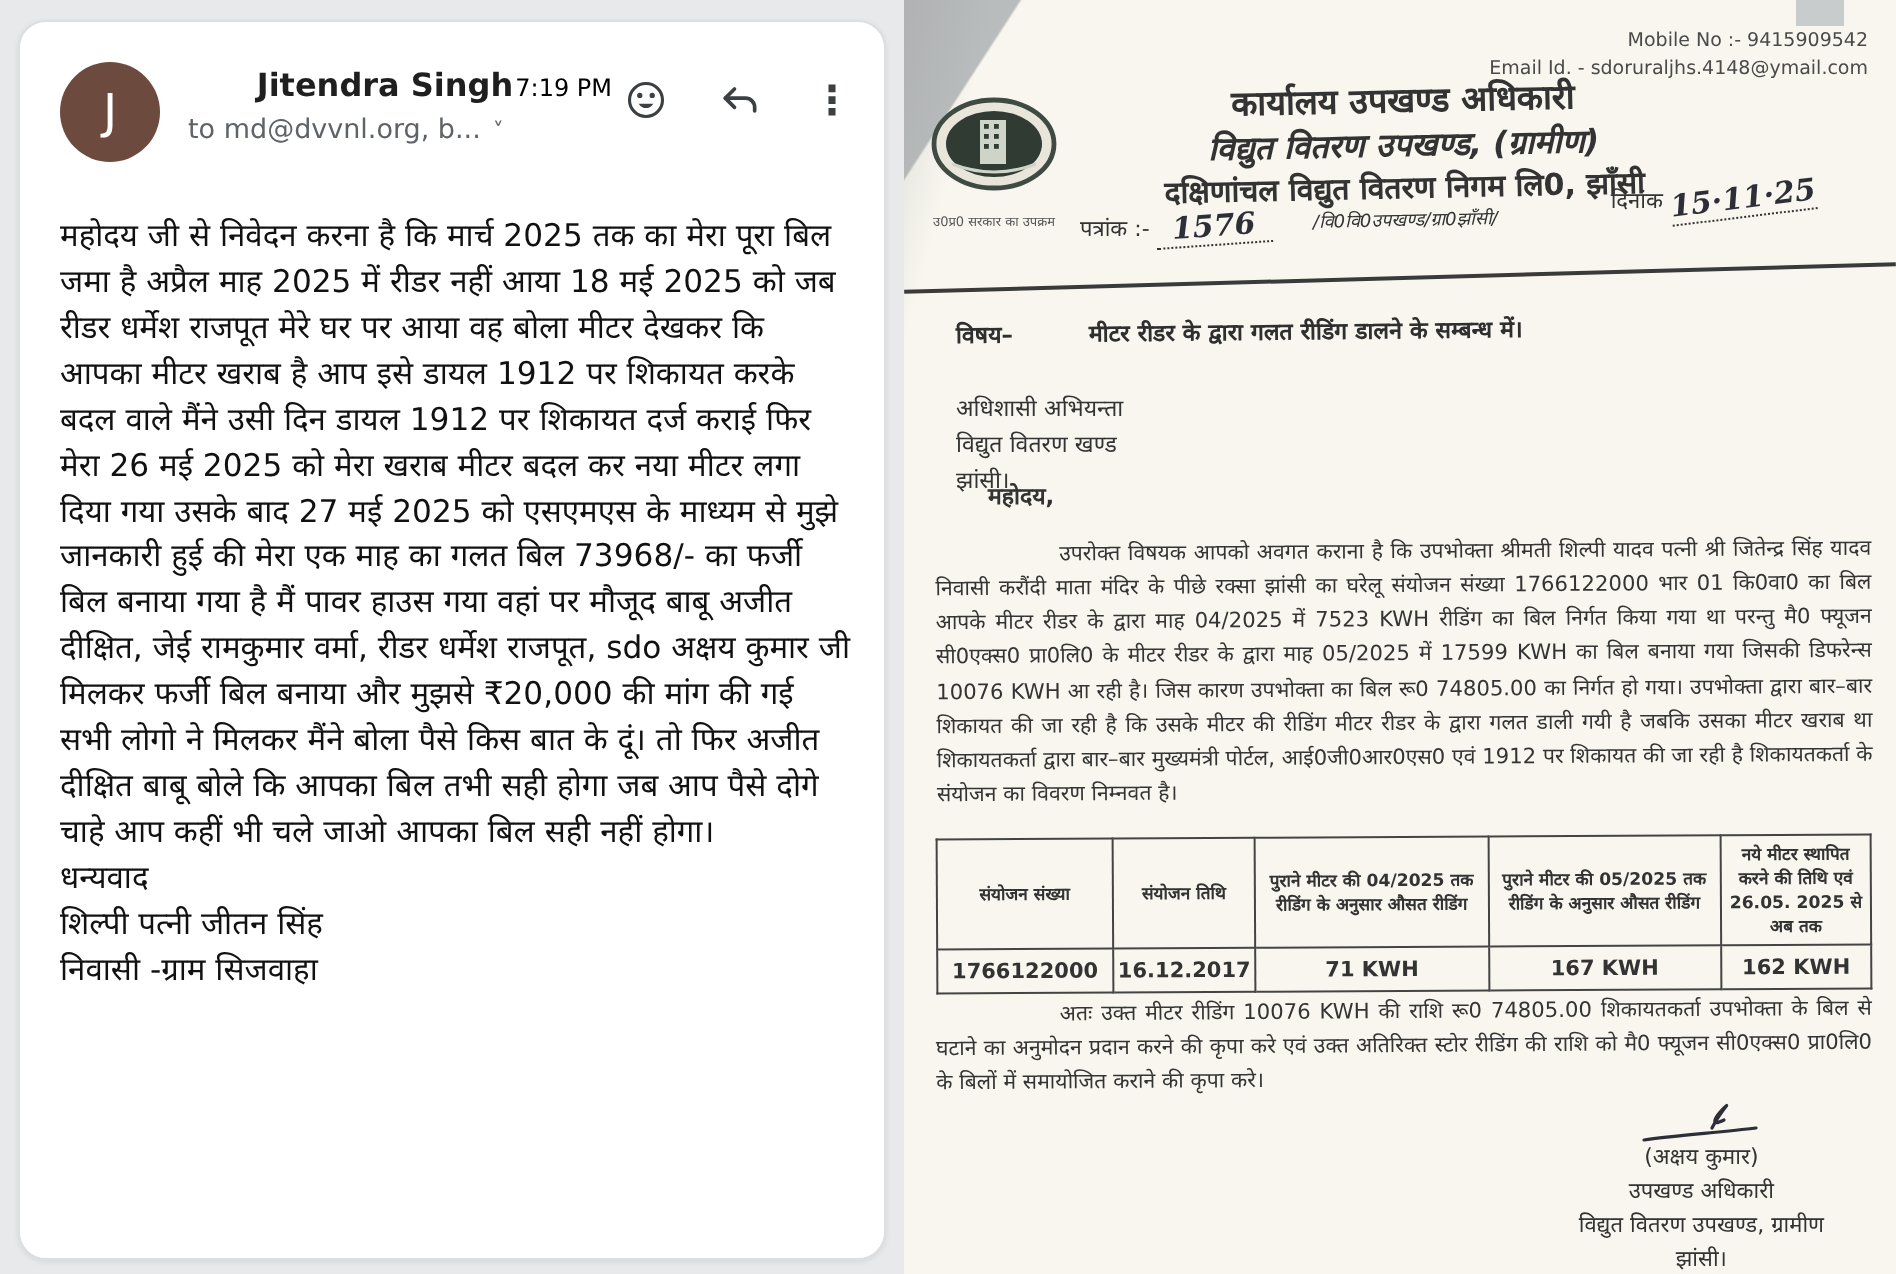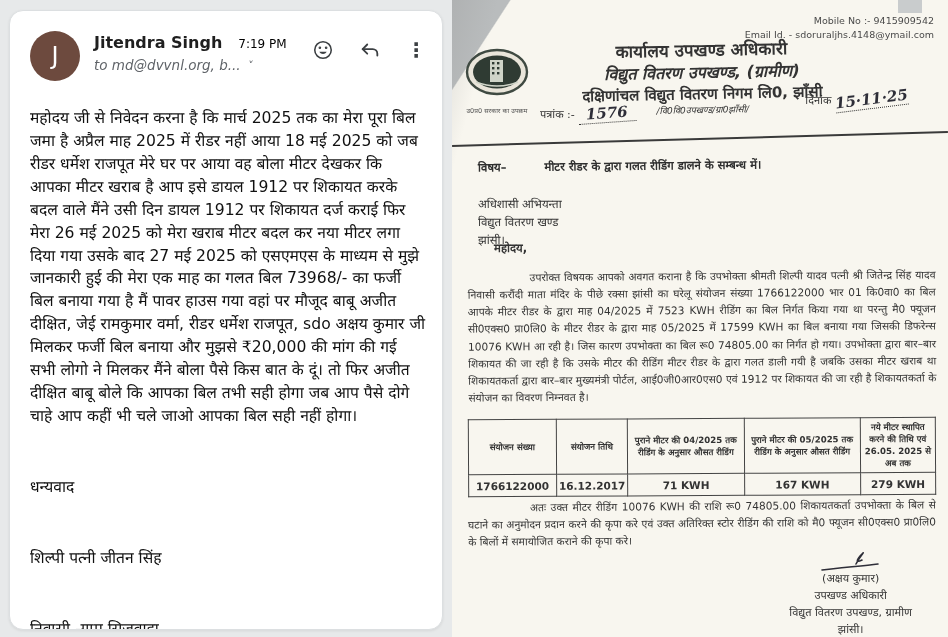--- a/index.html
+++ b/index.html
@@ -11,31 +11,31 @@
     position:absolute; left:9px; top:10px; width:434px; height:620px;
     background:#ffffff; border-radius:14px; border:1px solid #dcdfe1;
     box-shadow:0 1px 3px rgba(0,0,0,.08); padding:20px 16px 10px 20px; overflow:hidden;
   }
   .email-header{ display:flex; align-items:flex-start; }
   .avatar{
     width:50px; height:50px; border-radius:50%; background:#6d4a3e; color:#fff;
     font-size:24px; display:flex; align-items:center; justify-content:center; flex:0 0 auto;
   }
   .hdr-text{ margin-left:14px; flex:1 1 auto; min-width:0; }
-  .sender-line{ display:flex; align-items:baseline; gap:16px; margin-top:2px; }
+  .sender-line{ display:flex; align-items:baseline; gap:1px; margin-top:2px;justify-content:flex-end; }
   .sender-name{ font-size:16px; font-weight:bold; color:#1f1f1f; white-space:nowrap; }
   .sent-time{ font-size:12px; color:#000000; white-space:nowrap; }
-  .recip-line{ display:flex; align-items:center; gap:6px; margin-top:5px; color:#5f6368; font-size:13.5px;font-style:italic; }
+  .recip-line{ display:flex; align-items:center; gap:6px; margin-top:5px; color:#5f6368; font-size:13.5px; }
   .chev{ font-size:11px; color:#5f6368; }
   .hdr-icons{ display:flex; align-items:center; gap:24px; margin-left:6px; margin-top:8px; color:#3c4043; }
   .hdr-icons svg{ display:block; }
   .dots{ font-size:20px; color:#3c4043; letter-spacing:0; line-height:1; font-weight:bold; }
   .email-body{ margin-top:26px; font-size:15.6px; line-height:1.47; color:#111; }
   .email-body p{ margin:0; }
-  .sig-line{ font-size:15.6px; line-height:1.47; color:#111;margin-top:48px; }
+  .sig-line{ font-size:15.6px; line-height:1.47; color:#111; }
 
   
   .paper{
     position:absolute; left:452px; top:0; width:496px; height:637px;
     background:#f8f6ef; color:#3a3a3a; overflow:hidden;
   }
   .paper-shade{ position:absolute; left:0; top:0; width:100%; height:100%;
     background:linear-gradient(105deg, rgba(150,150,150,.28) 0%, rgba(150,150,150,0) 7%); pointer-events:none;}
   .fold{
     position:absolute; left:0; top:0; width:74px; height:120px;
@@ -193,21 +193,21 @@
         <th style="width:118px">पुराने मीटर की 05/2025 तक रीडिंग के अनुसार औसत रीडिंग</th>
         <th style="width:76px">नये मीटर स्थापित करने की तिथि एवं 26.05. 2025 से अब तक</th>
       </tr>
     </thead>
     <tbody>
       <tr>
         <td>1766122000</td>
         <td>16.12.2017</td>
         <td>71 KWH</td>
         <td>167 KWH</td>
-        <td>279 KWH</td>
+        <td>162 KWH</td>
       </tr>
     </tbody>
   </table>
 
   <div class="body2">अतः उक्त मीटर रीडिंग 10076 KWH की राशि रू0 74805.00 शिकायतकर्ता उपभोक्ता के बिल से घटाने का अनुमोदन प्रदान करने की कृपा करे एवं उक्त अतिरिक्त स्टोर रीडिंग की राशि को मै0 फ्यूजन सी0एक्स0 प्रा0लि0 के बिलों में समायोजित कराने की कृपा करे।</div>
 
   <div class="sig-block">
     <svg class="sig-scribble" width="70" height="26" viewBox="0 0 70 26">
       <path d="M6 22 C 20 20, 46 18, 62 16 M40 16 C 44 8, 50 2, 46 6 C 42 10, 38 16, 46 12" stroke="#2e2e38" stroke-width="1.6" fill="none" stroke-linecap="round"></path>
     </svg>

